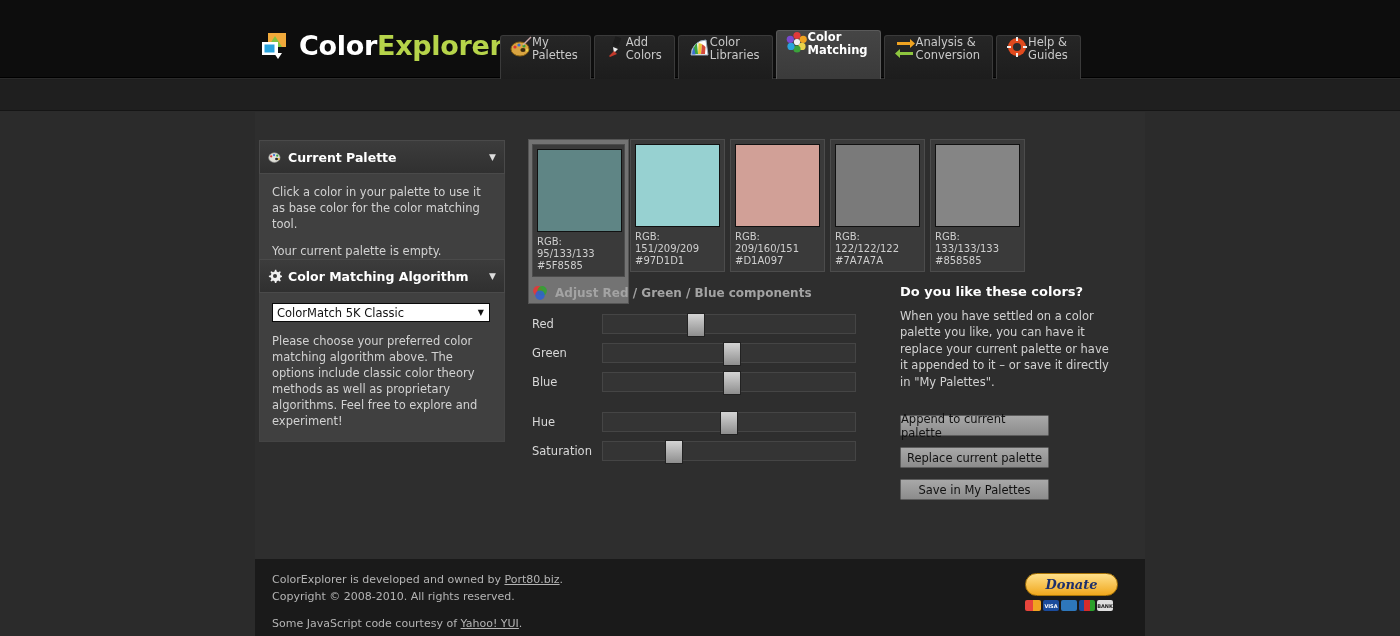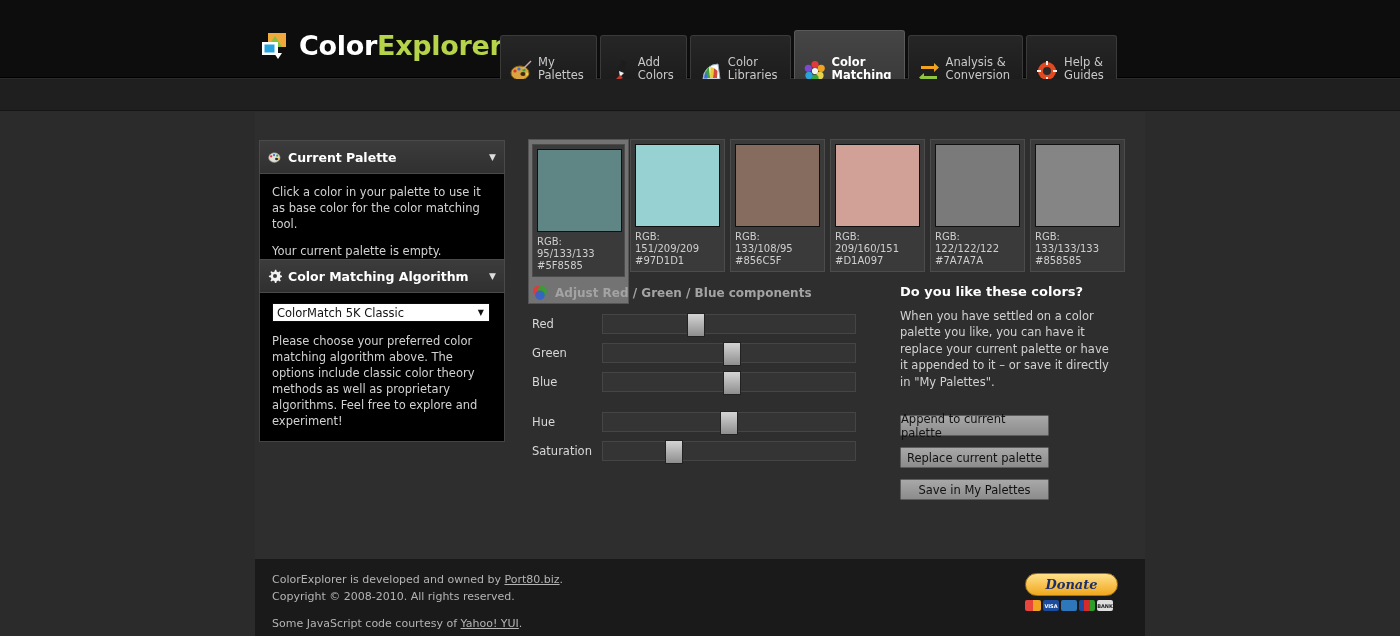--- a/index.html
+++ b/index.html
@@ -29,21 +29,21 @@
   }
   .brand-color { color: #ffffff; }
   .brand-explorer { color: #b6d44a; }
 
   .nav { position: absolute; left: 500px; top: 30px; display: flex; align-items: flex-end; }
   .nav-tab {
     height: 47px; min-width: 81px;
     background: linear-gradient(#262626, #1c1c1c);
     border: 1px solid #3a3a3a; border-bottom: none;
     border-radius: 3px 3px 0 0;
-    display: flex; align-items: flex-end; gap: 6px;
+    display: flex; align-items: flex-start; 
     padding: 0 12px 0 9px;
     margin-right: 3px;
     cursor: pointer;
   }
   .nav-tab.active {
     background: linear-gradient(#454545, #3a3a3a);
     border-color: #5a5a5a;
     height: 52px;
   }
   .nav-label {
@@ -71,21 +71,21 @@
   .panel-head {
     height: 25px; background: linear-gradient(#3c3c3c, #303030);
     border: 1px solid #4a4a4a;
     display: flex; align-items: center; padding: 16px 8px;
     color: #fff; font-size: 12.5px; font-weight: bold;
   }
   .panel-head .pico { width: 14px; height: 14px; margin-right: 6px; position: relative; }
   .panel-head .caret { margin-left: auto; font-size: 9px; color: #ddd; }
   .panel-body {
     border: 1px solid #444; border-top: none;
-    background: #000000;
+    background: #404040;
     padding: 10px 12px 12px;
     color: #d2d2d2; font-size: 11.5px; line-height: 16px;
   }
   .panel-body p { margin: 0 0 11px; }
   .panel-body p:last-child { margin-bottom: 0; }
 
   .algo-select {
     width: 218px; height: 19px;
     background: #ffffff; color: #111;
     border: 1px solid #0a0a0a;
@@ -328,29 +328,20 @@
       <div class="sw-card">
         <div class="sw-color" style="background:#97D1D1"></div>
         <div class="sw-meta">
           <div>RGB: 151/209/209</div>
           <div>#97D1D1</div>
         </div>
       </div>
     </div>
     <div class="sw-wrap">
       <div class="sw-card">
-        <div class="sw-color" style="background:#856C5F"></div>
-        <div class="sw-meta">
-          <div>RGB: 133/108/95</div>
-          <div>#856C5F</div>
-        </div>
-      </div>
-    </div>
-    <div class="sw-wrap">
-      <div class="sw-card">
         <div class="sw-color" style="background:#D1A097"></div>
         <div class="sw-meta">
           <div>RGB: 209/160/151</div>
           <div>#D1A097</div>
         </div>
       </div>
     </div>
     <div class="sw-wrap">
       <div class="sw-card">
         <div class="sw-color" style="background:#7A7A7A"></div>

